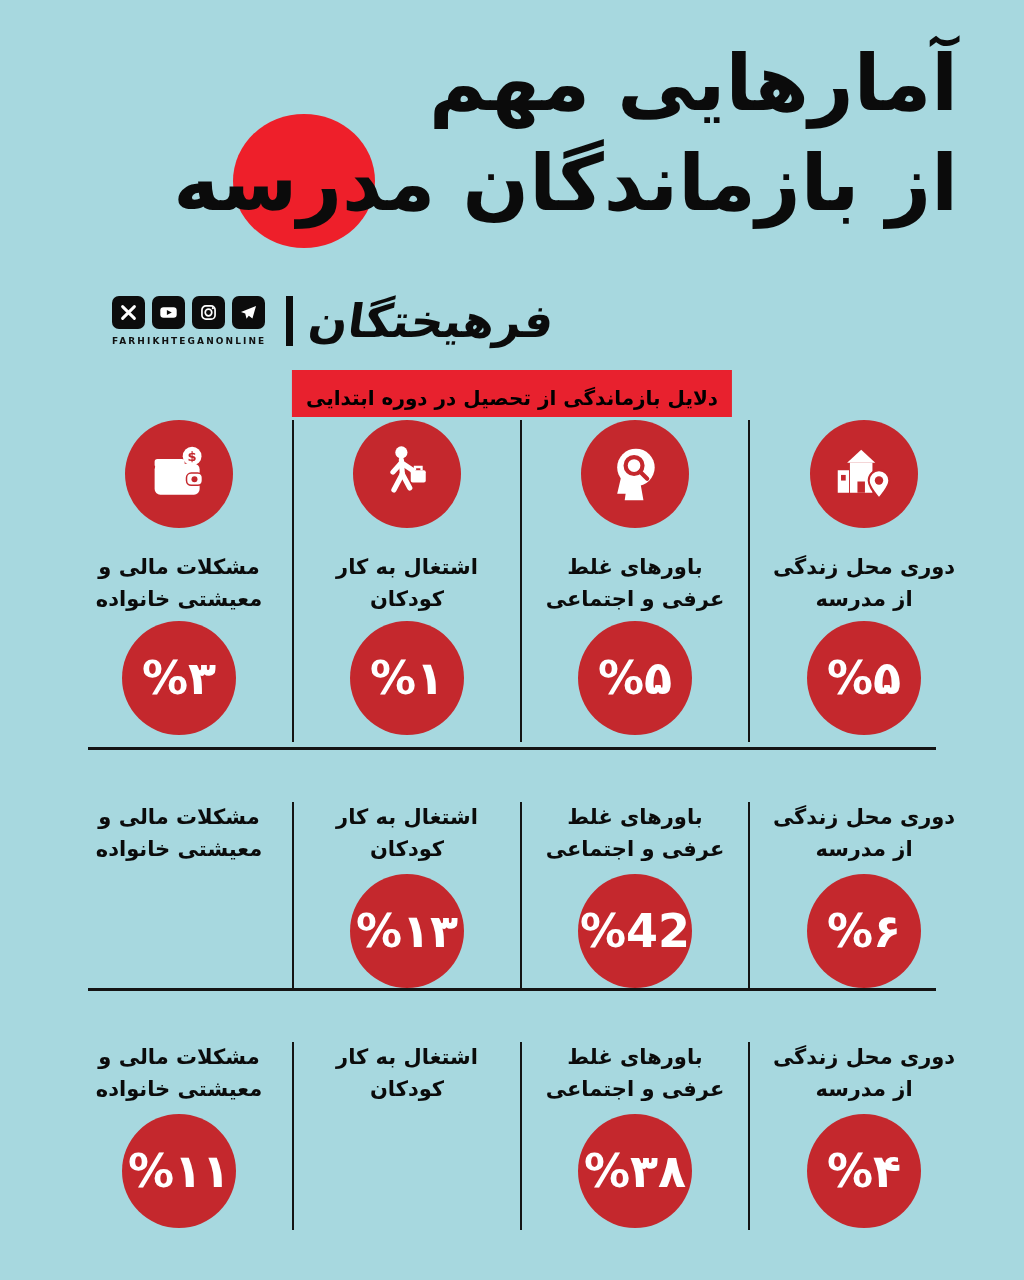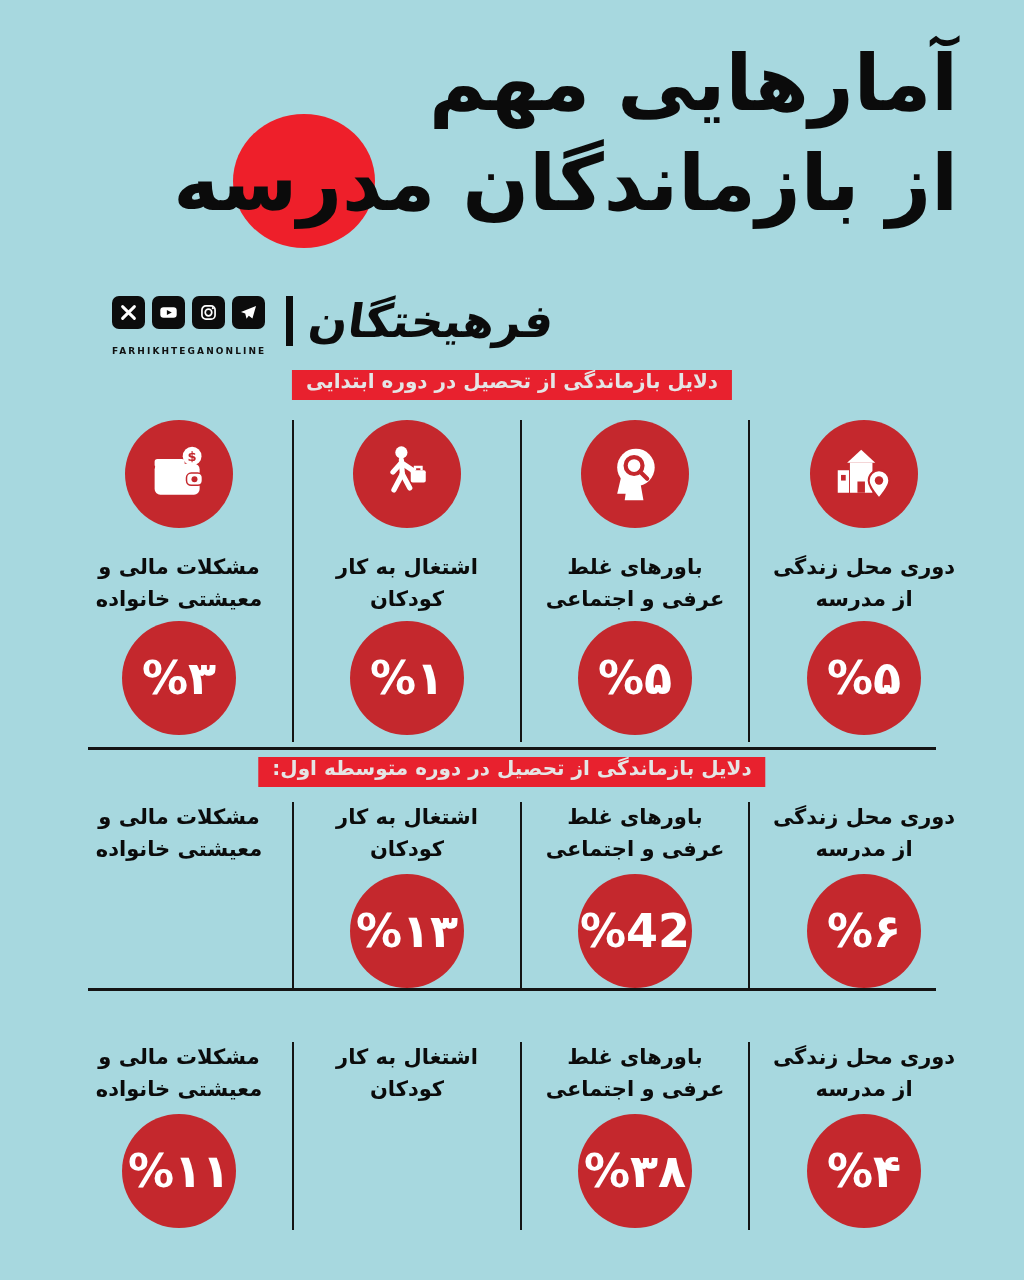--- a/index.html
+++ b/index.html
@@ -23,28 +23,28 @@
     transform:translate(-50%,-50%);
     width:142px; height:134px; border-radius:50%;
     background:#ee1f2a; z-index:-1;
   }
   
   .brand { position:absolute; left:112px; top:296px; display:flex; direction:ltr; align-items:flex-start; z-index:2; }
   .social-col { display:flex; flex-direction:column; }
   .social-row { display:flex; gap:7px; }
   .tile { width:33px; height:33px; background:#0c0c0c; border-radius:7px; display:flex; align-items:center; justify-content:center; }
   .tile svg { width:21px; height:21px; display:block; }
-  .handle { margin-top:17px; font-size:9px; font-weight:700; letter-spacing:2.1px; color:#101010; font-family:"DejaVu Sans","Liberation Sans",sans-serif; }
+  .handle { margin-top:7px; font-size:9px; font-weight:700; letter-spacing:2.1px; color:#101010; font-family:"DejaVu Sans","Liberation Sans",sans-serif; }
   .brand-bar { width:7px; height:50px; background:#0c0c0c; margin:0 16px 0 20px; }
   .logo { font-size:46px; font-weight:700; color:#0c0c0c; transform:skewX(-8deg); line-height:1.1; margin-top:0; direction:rtl; }
   
   .banner {
     position:absolute; left:50%; transform:translateX(-50%);
-    background:#e8212e; color:#e5e5e5; font-weight:700; font-size:20px;
-    line-height:1; padding:1px 14px 9px; white-space:nowrap; direction:rtl;
+    background:#e8212e; color:#000000; font-weight:700; font-size:20px;
+    line-height:1; padding:18px 14px 9px; white-space:nowrap; direction:rtl;
   }
   #banner1 { top:370px; }
   #banner2 { top:757px; }
   #banner3 { top:997px; }
   .hline { position:absolute; left:88px; width:848px; height:3px; background:#141414; }
   #hline1 { top:747px; }
   #hline2 { top:988px; }
   
   .grid {
     position:absolute; left:66px; width:912px;
@@ -178,21 +178,20 @@
           <rect x="40" y="31" width="17" height="13" rx="5" fill="#ffffff" stroke="#c4282d" stroke-width="1.6"></rect>
           <circle cx="48.5" cy="37.5" r="3.2" fill="#c4282d"></circle>
         </svg>
       </div>
       <div class="label">مشکلات مالی و معیشتی خانواده</div>
       <div class="value-circle">%۳</div>
     </div>
   </div>
 
   <div class="hline" id="hline1"></div>
-  <div class="banner" id="banner2">دلایل بازماندگی از تحصیل در دوره متوسطه اول:</div>
 
   <div class="grid" id="grid2">
     <div class="col">
       <div class="label">دوری محل زندگی از مدرسه</div>
       <div class="value-circle">%۶</div>
     </div>
     <div class="col">
       <div class="label">باورهای غلط عرفی و اجتماعی</div>
       <div class="value-circle">%42</div>
     </div>

